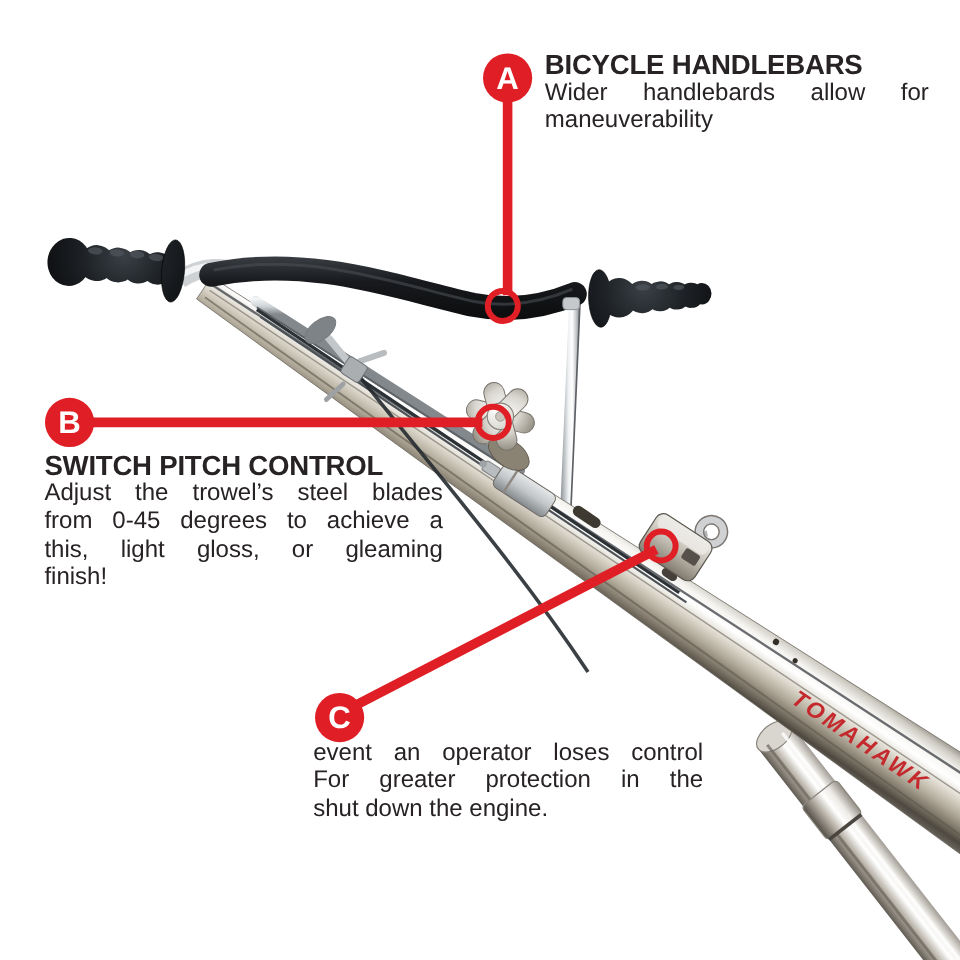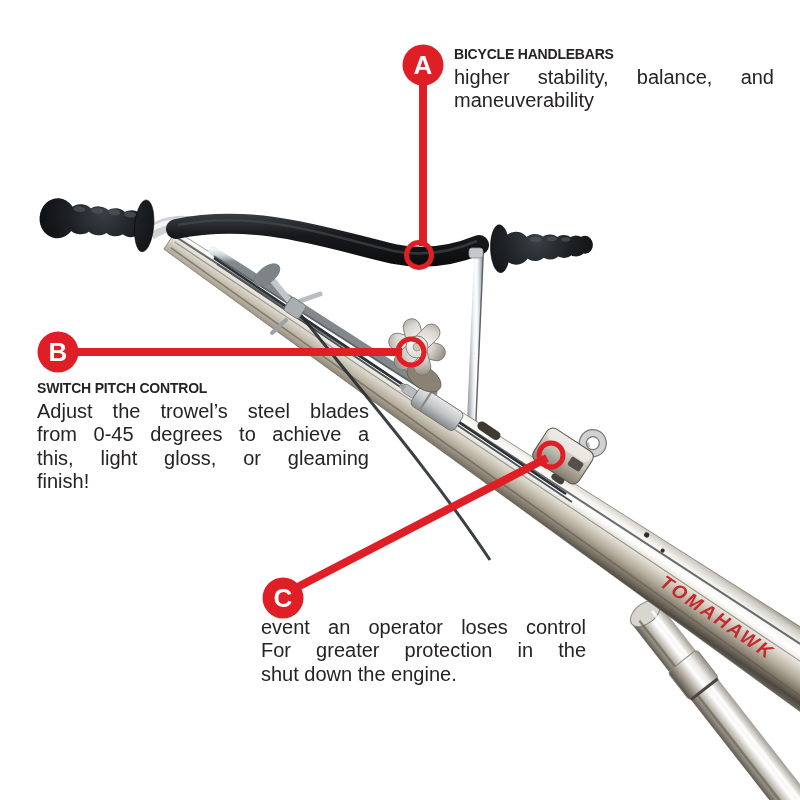--- a/index.html
+++ b/index.html
@@ -3,21 +3,21 @@
 <meta charset="utf-8">
 <style>
   html,body { margin:0; padding:0; background:#fff; }
   .page {
     position:relative; width:800px; height:800px; background:#ffffff;
     font-family:"Liberation Sans", sans-serif; overflow:hidden;
   }
   .art { position:absolute; left:0; top:0; width:800px; height:800px; }
   .callout { position:absolute; color:#272223; }
   .callout-title {
-    font-weight:700; font-size:14px; line-height:24px;
+    font-weight:700; font-size:23px; line-height:24px;
     letter-spacing:-0.2px; white-space:nowrap;
   }
   .body-line {
     font-size:20px; line-height:23.4px;
     text-align:justify; text-align-last:justify;
   }
   .body-line.last { text-align:right; text-align-last:left; }
   #callout-a { left:454px; top:42px;  width:320px; }
   #callout-b { left:37px;  top:376px; width:332px; }
   #callout-c { left:261px; top:616px; width:325px; }
@@ -224,21 +224,21 @@
       <text class="badge-letter" x="423" y="74" text-anchor="middle">A</text>
       <circle cx="58" cy="352" r="20.5" fill="#e01e25"></circle>
       <text class="badge-letter" x="58" y="361" text-anchor="middle">B</text>
       <circle cx="283" cy="598" r="20.5" fill="#e01e25"></circle>
       <text class="badge-letter" x="283" y="607" text-anchor="middle">C</text>
     </g>
   </svg>
 
   <div class="callout" id="callout-a">
     <div class="callout-title">BICYCLE HANDLEBARS</div>
-    <div class="body-line">higher stability, balance, and</div>
+    <div class="body-line">Wider handlebards allow for</div>
     <div class="body-line last">maneuverability</div>
   </div>
 
   <div class="callout" id="callout-b">
     <div class="callout-title">SWITCH PITCH CONTROL</div>
     <div class="body-line">Adjust the trowel’s steel blades</div>
     <div class="body-line">from 0-45 degrees to achieve a</div>
     <div class="body-line">this, light gloss, or gleaming</div>
     <div class="body-line last">finish!</div>
   </div>

